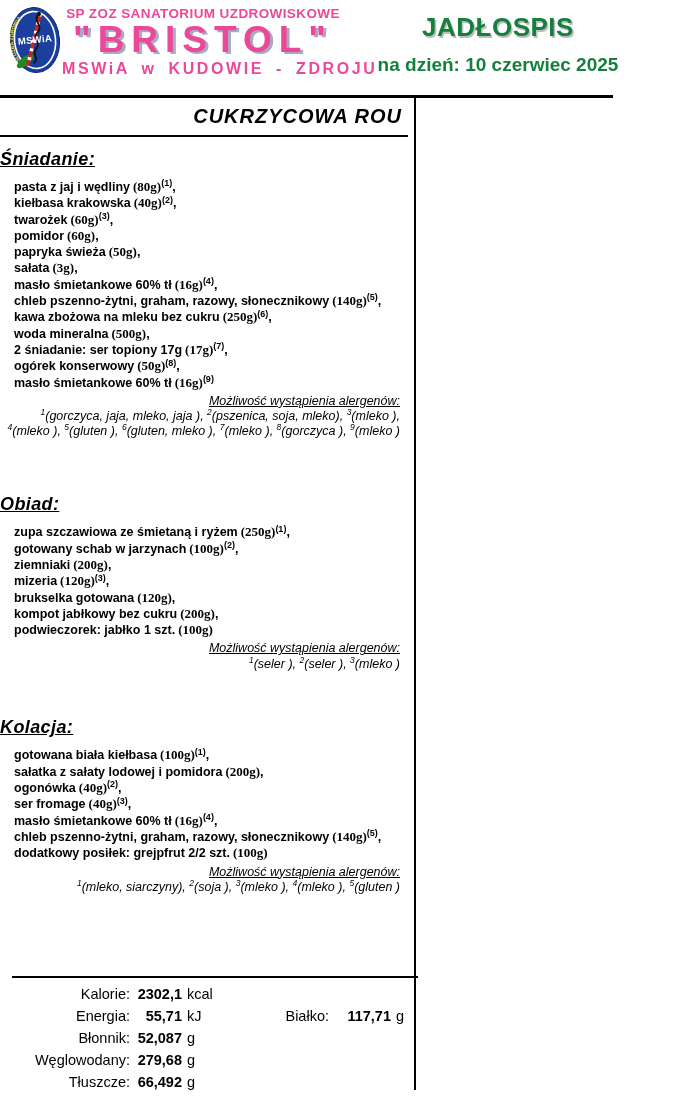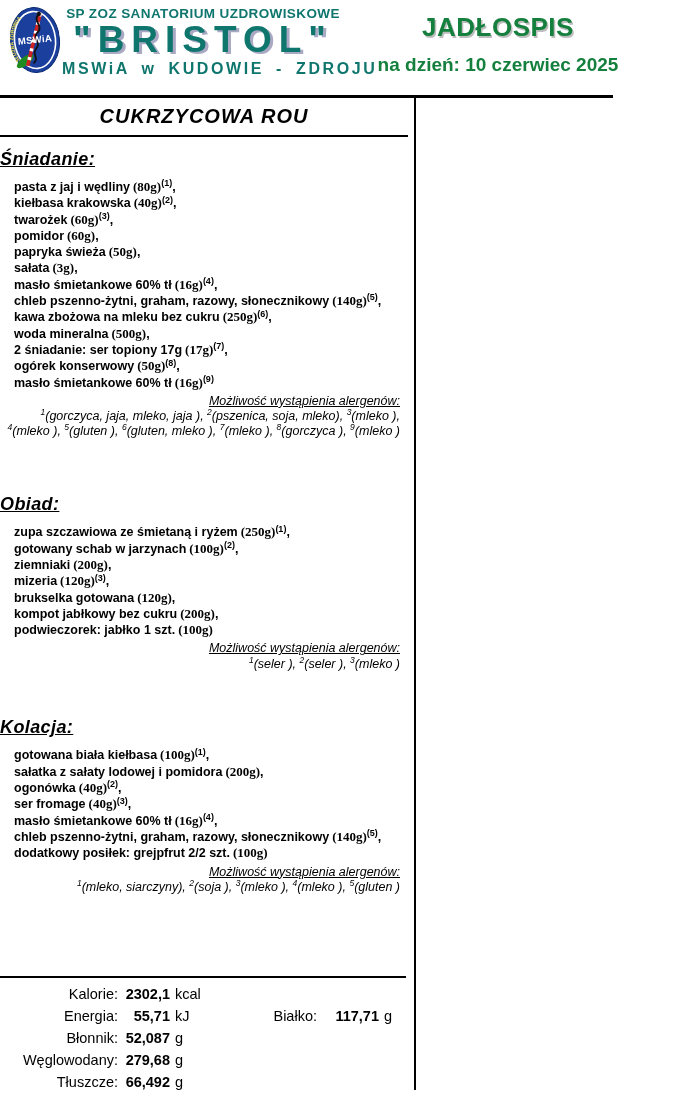--- a/index.html
+++ b/index.html
@@ -2,36 +2,36 @@
 <html><head>
 <meta charset="utf-8">
 <style>
   html,body{margin:0;padding:0;background:#fff;}
   .page{position:relative;width:692px;height:1102px;background:#fff;color:#000;
         font-family:"Liberation Sans",sans-serif;overflow:hidden;}
 
   
   .hdr{position:absolute;top:0;left:0;width:692px;height:96px;}
   .logo{position:absolute;left:10px;top:6px;width:50px;height:68px;transform:rotate(-6deg);}
-  .org{position:absolute;left:62px;top:6px;width:282px;text-align:center;color:#0f766e;}
+  .org{position:absolute;left:62px;top:6px;width:282px;text-align:center;color:#ec4899;}
   .org-line1{font-size:13.5px;font-weight:bold;letter-spacing:.4px;white-space:nowrap;}
   .org-name{font-size:37px;font-weight:bold;letter-spacing:7px;line-height:38px;white-space:nowrap;
             text-shadow:3px 2px 0 #a9a9c4;}
   .org-line2{font-size:16px;font-weight:bold;letter-spacing:2.6px;word-spacing:5px;white-space:nowrap;margin-top:1px;}
   .doc{position:absolute;left:352px;top:12px;width:292px;text-align:center;color:#15803d;}
   .doc-title{font-size:26px;font-weight:bold;letter-spacing:.5px;text-shadow:1.5px 1.5px 0 #bdbdbd;}
   .doc-date{font-size:19px;font-weight:bold;margin-top:11px;white-space:nowrap;}
 
   
   .rule-thick{position:absolute;top:95px;left:0;width:613px;height:3px;background:#000;}
   .rule-vert{position:absolute;left:414px;top:98px;width:2px;height:992px;background:#000;}
 
   
   .left-col{position:absolute;top:99px;left:0;width:408px;height:1003px;}
-  .diet-title{margin:6px 16px 0;text-align:center;font-size:20px;font-weight:bold;font-style:italic;letter-spacing:1px;}
+  .diet-title{margin:6px 6px 0;text-align:right;font-size:20px;font-weight:bold;font-style:italic;letter-spacing:1px;}
   .title-rule{height:2px;background:#000;margin-top:7px;width:408px;}
 
   .meal-section{padding:0;}
   .meal-title{margin:0;font-size:18px;font-weight:bold;font-style:italic;
               text-decoration:underline;letter-spacing:.4px;}
   .items{margin-top:9px;padding-left:14px;line-height:16.3px;}
   .item{font-size:12.5px;font-weight:bold;white-space:nowrap;}
   .portion{font-size:13px;margin-left:3px;font-family:Liberation Serif, serif;}
   .item sup{font-size:9px;font-weight:bold;line-height:0;position:relative;top:.5px;}
   .comma{font-size:12.5px;}
@@ -40,21 +40,21 @@
                   font-size:12.5px;line-height:14.5px;}
   .allergen-heading{text-decoration:underline;}
   .allergen-entries{margin-top:1px;}
   .allergen-entries sup{font-size:8.5px;line-height:0;}
 
   .ms-sniadanie{margin-top:12px;}
   .ms-obiad{margin-top:56px;}
   .ms-kolacja{margin-top:46px;}
 
   
-  .nutrition{position:absolute;left:0;top:877px;width:408px;}
+  .nutrition{position:absolute;left:12px;top:877px;width:408px;}
   .nutri-rule{height:2px;background:#000;width:406px;margin-bottom:5px;}
   .nutri-row{display:grid;grid-template-columns:118px 52px 34px 113px 62px 20px;
              line-height:22px;font-size:14.5px;}
   .nl{text-align:right;}
   .nv{text-align:right;font-weight:bold;}
   .nu{padding-left:5px;}
 </style>
 </head>
 <body>
 

